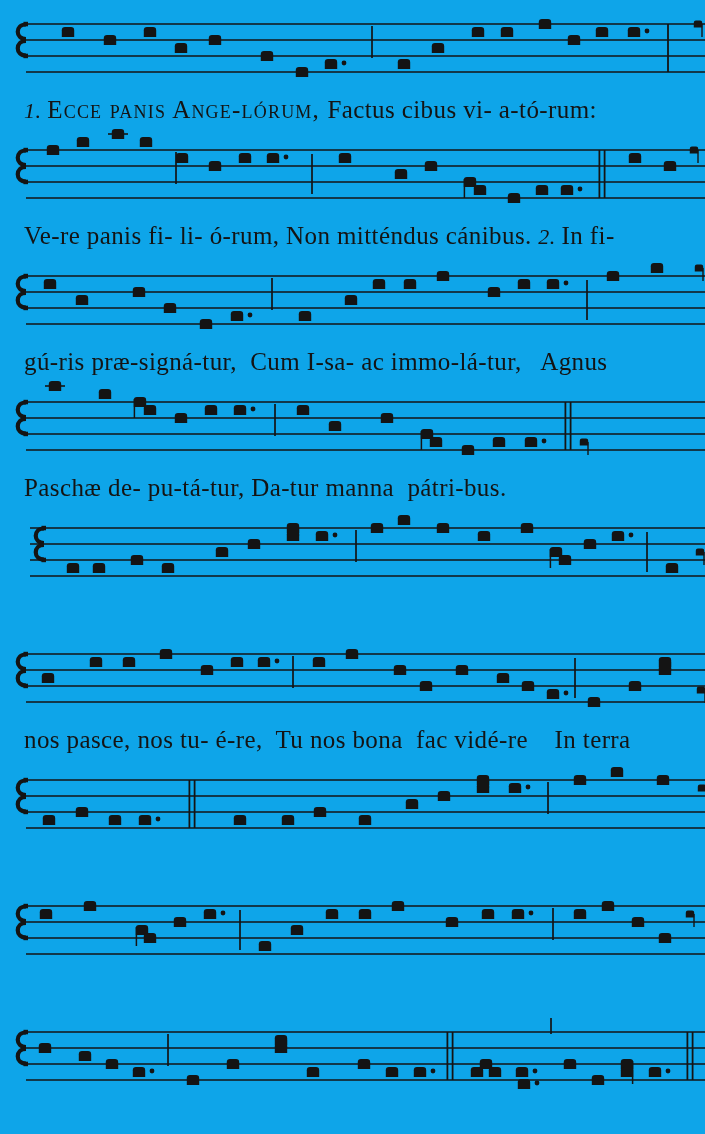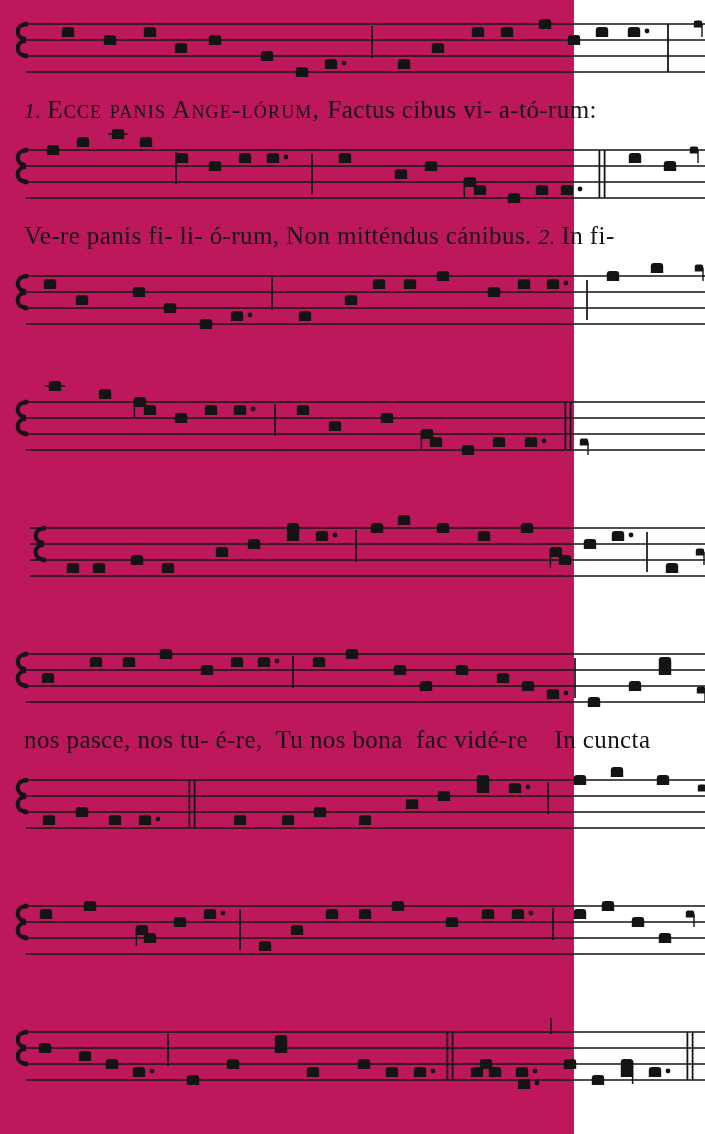--- a/index.html
+++ b/index.html
@@ -1,18 +1,18 @@
 <!DOCTYPE html>
 <html><head>
 <meta charset="utf-8">
 <style>
   html,body{margin:0;padding:0;background:#ffffff;}
   body{width:705px;height:1134px;overflow:hidden;
        font-family:"Liberation Serif", serif;color:#141414;}
-  .page{width:574px;height:1134px;background:#be185d;}
+  .page{width:705px;height:1134px;background:#0ea5e9;}
   .system{width:705px;height:126px;position:relative;}
   .staff{display:block;width:705px;height:96px;}
   .lyric{height:30px;line-height:28px;font-size:25px;letter-spacing:.4px;
          white-space:pre;padding-left:24px;color:#141414;}
   .lyric .seg{font-family:"Liberation Serif", serif;}
   .lyric .caps{font-variant:small-caps;letter-spacing:1.2px;}
   .lyric .num{font-style:italic;font-size:22px;}
 </style>
 </head>
 <body>
@@ -120,20 +120,21 @@
         <path d="M 436.8 29 L 436.8 22.2 Q 436.8 19 440 19 L 446 19 Q 449.2 19 449.2 22.2 L 449.2 29 Z" fill="#141414"></path>
         <path d="M 487.8 45 L 487.8 38.2 Q 487.8 35 491 35 L 497 35 Q 500.2 35 500.2 38.2 L 500.2 45 Z" fill="#141414"></path>
         <path d="M 517.8 37 L 517.8 30.2 Q 517.8 27 521 27 L 527 27 Q 530.2 27 530.2 30.2 L 530.2 37 Z" fill="#141414"></path>
         <path d="M 546.8 37 L 546.8 30.2 Q 546.8 27 550 27 L 556 27 Q 559.2 27 559.2 30.2 L 559.2 37 Z" fill="#141414"></path>
         <circle cx="566" cy="31" r="2.4" fill="#141414"></circle>
         <path d="M 606.8 29 L 606.8 22.2 Q 606.8 19 610 19 L 616 19 Q 619.2 19 619.2 22.2 L 619.2 29 Z" fill="#141414"></path>
         <path d="M 650.8 21 L 650.8 14.2 Q 650.8 11 654 11 L 660 11 Q 663.2 11 663.2 14.2 L 663.2 21 Z" fill="#141414"></path>
         <path d="M 694.784 19.4 L 694.784 14.776 Q 694.784 12.6 696.96 12.6 L 701.04 12.6 Q 703.216 12.6 703.216 14.776 L 703.216 19.4 Z" fill="#141414"></path>
         <line x1="703" y1="16" x2="703" y2="29" stroke="#141414" stroke-width="1.4"></line>
       </svg>
+    <div class="lyric"><span class="seg">gú-ris præ-signá-tur,  Cum I-sa- ac immo-lá-tur,   Agnus</span></div>
   </section>
   <section class="system">
     <svg class="staff" viewBox="0 0 705 96">
         <line x1="26" y1="24" x2="705" y2="24" stroke="#141414" stroke-width="1.6"></line>
         <line x1="26" y1="40" x2="705" y2="40" stroke="#141414" stroke-width="1.6"></line>
         <line x1="26" y1="56" x2="705" y2="56" stroke="#141414" stroke-width="1.6"></line>
         <line x1="26" y1="72" x2="705" y2="72" stroke="#141414" stroke-width="1.6"></line>
         <path d="M 26 24.5 C 15 24.5 15 39 26 39" fill="none" stroke="#141414" stroke-width="4.2"></path>
         <path d="M 26 41 C 15 41 15 55.5 26 55.5" fill="none" stroke="#141414" stroke-width="4.2"></path>
         <rect x="23.5" y="21.8" width="4.5" height="4.5" fill="#141414"></rect>
@@ -157,20 +158,21 @@
         <path d="M 420.8 61 L 420.8 54.2 Q 420.8 51 424 51 L 430 51 Q 433.2 51 433.2 54.2 L 433.2 61 Z" fill="#141414"></path>
         <line x1="421.4" y1="53" x2="421.4" y2="72" stroke="#141414" stroke-width="1.5"></line>
         <path d="M 429.8 69 L 429.8 62.2 Q 429.8 59 433 59 L 439 59 Q 442.2 59 442.2 62.2 L 442.2 69 Z" fill="#141414"></path>
         <path d="M 461.8 77 L 461.8 70.2 Q 461.8 67 465 67 L 471 67 Q 474.2 67 474.2 70.2 L 474.2 77 Z" fill="#141414"></path>
         <path d="M 492.8 69 L 492.8 62.2 Q 492.8 59 496 59 L 502 59 Q 505.2 59 505.2 62.2 L 505.2 69 Z" fill="#141414"></path>
         <path d="M 524.8 69 L 524.8 62.2 Q 524.8 59 528 59 L 534 59 Q 537.2 59 537.2 62.2 L 537.2 69 Z" fill="#141414"></path>
         <circle cx="544" cy="63" r="2.4" fill="#141414"></circle>
         <path d="M 579.784 67.4 L 579.784 62.776 Q 579.784 60.6 581.96 60.6 L 586.04 60.6 Q 588.216 60.6 588.216 62.776 L 588.216 67.4 Z" fill="#141414"></path>
         <line x1="588" y1="64" x2="588" y2="77" stroke="#141414" stroke-width="1.4"></line>
       </svg>
+    <div class="lyric"><span class="seg">Paschæ de- pu-tá-tur, Da-tur manna  pátri-bus.</span></div>
   </section>
   <section class="system">
     <svg class="staff" viewBox="0 0 705 96">
         <line x1="30" y1="24" x2="705" y2="24" stroke="#141414" stroke-width="1.6"></line>
         <line x1="30" y1="40" x2="705" y2="40" stroke="#141414" stroke-width="1.6"></line>
         <line x1="30" y1="56" x2="705" y2="56" stroke="#141414" stroke-width="1.6"></line>
         <line x1="30" y1="72" x2="705" y2="72" stroke="#141414" stroke-width="1.6"></line>
         <path d="M 44 24.5 C 33 24.5 33 39 44 39" fill="none" stroke="#141414" stroke-width="4.2"></path>
         <path d="M 44 41 C 33 41 33 55.5 44 55.5" fill="none" stroke="#141414" stroke-width="4.2"></path>
         <rect x="41.5" y="21.8" width="4.5" height="4.5" fill="#141414"></rect>
@@ -234,21 +236,21 @@
         <path d="M 546.8 69 L 546.8 62.2 Q 546.8 59 550 59 L 556 59 Q 559.2 59 559.2 62.2 L 559.2 69 Z" fill="#141414"></path>
         <circle cx="566" cy="63" r="2.4" fill="#141414"></circle>
         <path d="M 587.8 77 L 587.8 70.2 Q 587.8 67 591 67 L 597 67 Q 600.2 67 600.2 70.2 L 600.2 77 Z" fill="#141414"></path>
         <path d="M 628.8 61 L 628.8 54.2 Q 628.8 51 632 51 L 638 51 Q 641.2 51 641.2 54.2 L 641.2 61 Z" fill="#141414"></path>
         <path d="M 658.8 45 L 658.8 38.2 Q 658.8 35 662 35 L 668 35 Q 671.2 35 671.2 38.2 L 671.2 45 Z" fill="#141414"></path>
         <path d="M 658.8 37 L 658.8 30.2 Q 658.8 27 662 27 L 668 27 Q 671.2 27 671.2 30.2 L 671.2 37 Z" fill="#141414"></path>
         <line x1="670.4" y1="32" x2="670.4" y2="40" stroke="#141414" stroke-width="1.4"></line>
         <path d="M 696.784 63.4 L 696.784 58.776 Q 696.784 56.6 698.96 56.6 L 703.04 56.6 Q 705.216 56.6 705.216 58.776 L 705.216 63.4 Z" fill="#141414"></path>
         <line x1="705" y1="60" x2="705" y2="73" stroke="#141414" stroke-width="1.4"></line>
       </svg>
-    <div class="lyric"><span class="seg">nos pasce, nos tu- é-re,  Tu nos bona  fac vidé-re    In cuncta</span></div>
+    <div class="lyric"><span class="seg">nos pasce, nos tu- é-re,  Tu nos bona  fac vidé-re    In terra</span></div>
   </section>
   <section class="system">
     <svg class="staff" viewBox="0 0 705 96">
         <line x1="26" y1="24" x2="705" y2="24" stroke="#141414" stroke-width="1.6"></line>
         <line x1="26" y1="40" x2="705" y2="40" stroke="#141414" stroke-width="1.6"></line>
         <line x1="26" y1="56" x2="705" y2="56" stroke="#141414" stroke-width="1.6"></line>
         <line x1="26" y1="72" x2="705" y2="72" stroke="#141414" stroke-width="1.6"></line>
         <path d="M 26 24.5 C 15 24.5 15 39 26 39" fill="none" stroke="#141414" stroke-width="4.2"></path>
         <path d="M 26 41 C 15 41 15 55.5 26 55.5" fill="none" stroke="#141414" stroke-width="4.2"></path>
         <rect x="23.5" y="21.8" width="4.5" height="4.5" fill="#141414"></rect>

